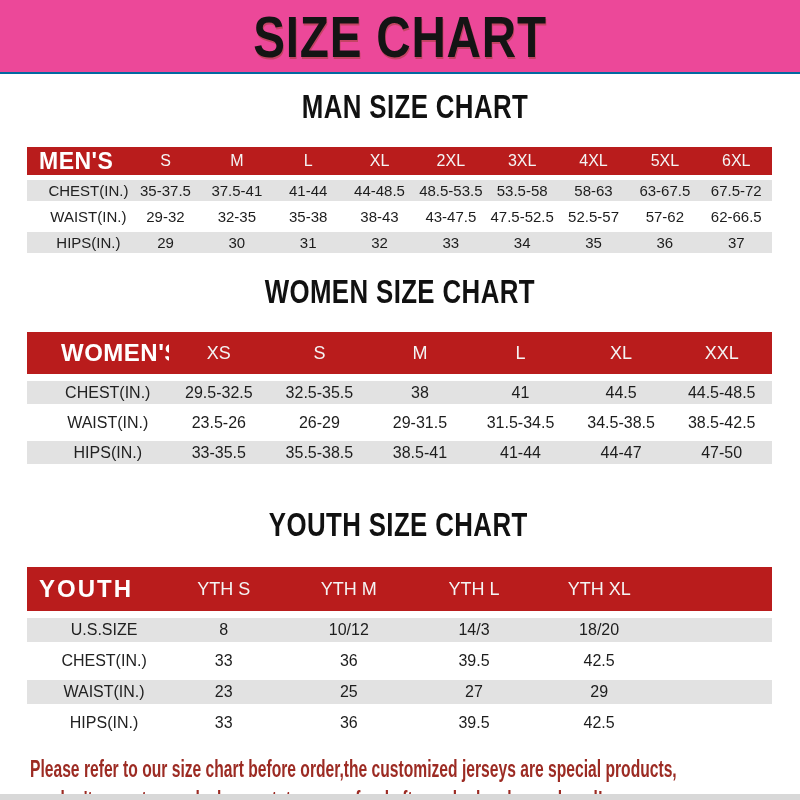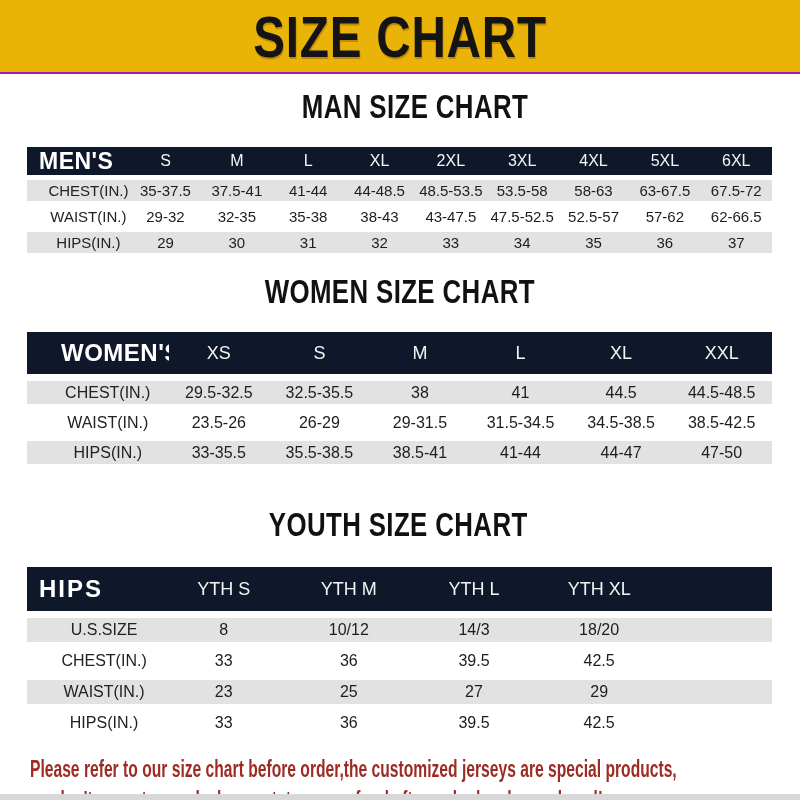--- a/index.html
+++ b/index.html
@@ -2,41 +2,41 @@
 <html><head>
 <meta charset="utf-8">
 <style>
   html,body{margin:0;padding:0;}
   body{
     width:800px;height:800px;position:relative;overflow:hidden;
     background:#ffffff;font-family:"Liberation Sans",sans-serif;
   }
   
   .banner{
-    height:72px;background:#eab308;display:flex;align-items:center;justify-content:center;
-    border-bottom:2px solid #a21caf;
+    height:72px;background:#ec4899;display:flex;align-items:center;justify-content:center;
+    border-bottom:2px solid #0369a1;
   }
   .banner-title{
     display:inline-block;font-size:58px;font-weight:bold;color:#141414;
     transform:scaleX(0.82);letter-spacing:1px;white-space:nowrap;
     text-shadow:1px 2px 0 rgba(120,60,0,0.35);
   }
   
   .section-heading{text-align:center;font-weight:bold;color:#111;}
   .section-heading > span{display:inline-block;transform:scaleX(0.76);font-size:34px;white-space:nowrap;letter-spacing:0.5px;}
   .h-man{margin:15px 0 0 0;line-height:34px;padding-left:30px;}
   .h-women{margin:16px 0 0 0;line-height:34px;}
   .h-youth{margin:36px 4px 0 0;line-height:34px;}
   
   table.tbl{
     width:745px;margin-left:27px;border-collapse:separate;text-align:center;
     table-layout:fixed;
   }
   .tbl th,.tbl td{padding:0;overflow:hidden;white-space:nowrap;}
-  .tbl .hdr th{background:#0f172a;color:#f4f4f4;font-weight:normal;}
+  .tbl .hdr th{background:#b91c1c;color:#f4f4f4;font-weight:normal;}
   .tbl th.hlabel{font-weight:bold;text-align:left;padding-left:12px;color:#ffffff;}
   .tbl td{color:#1d1d1d;}
   .tbl td.rlabel{color:#222;padding-left:20px;}
   .tbl tr.stripe td{background:#E2E2E2;}
   .tbl tr.plain td{background:#ffffff;}
 
   table.men{border-spacing:0 5px;margin-top:12px;}
   .men .hdr th{height:28px;font-size:16px;}
   .men th.hlabel{font-size:23px;letter-spacing:0.5px;}
   .men td{height:21px;font-size:15px;}
@@ -198,21 +198,21 @@
   <colgroup>
     <col style="width:18%">
     <col style="width:16.8%">
       <col style="width:16.8%">
       <col style="width:16.8%">
       <col style="width:16.8%">
     <col style="width:14.8%">
   </colgroup>
   <tbody>
       <tr class="hdr">
-    <th class="hlabel">HIPS</th>
+    <th class="hlabel">YOUTH</th>
     <th>YTH S</th>
     <th>YTH M</th>
     <th>YTH L</th>
     <th>YTH XL</th>
     <th></th>
   </tr>
   <tr class="stripe">
     <td class="rlabel">U.S.SIZE</td>
     <td>8</td>
     <td>10/12</td>

